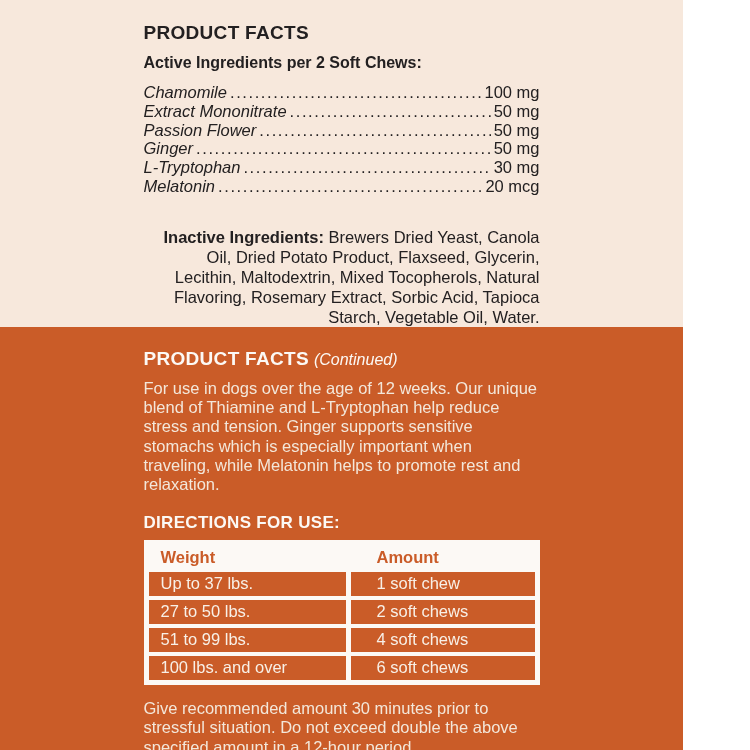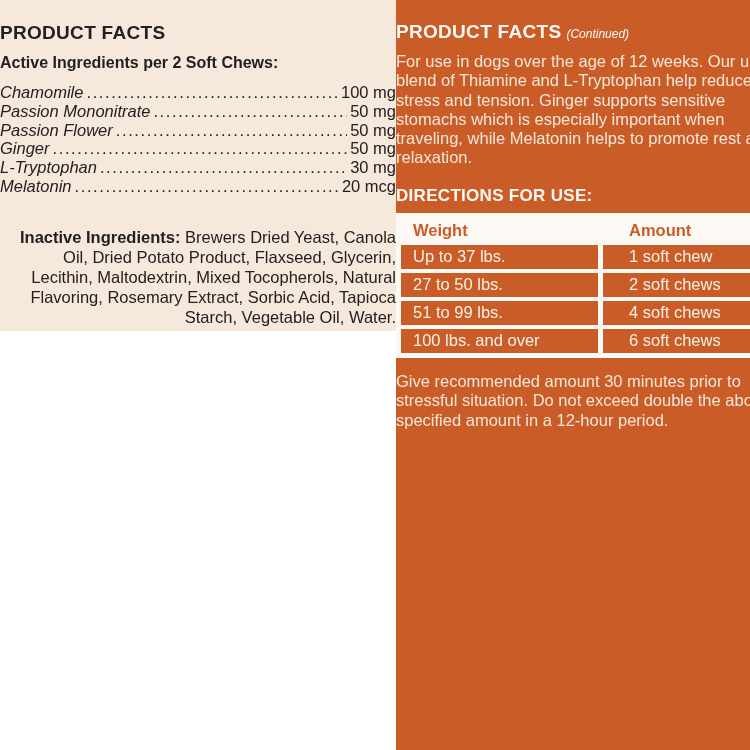--- a/index.html
+++ b/index.html
@@ -5,40 +5,40 @@
   :root{
     --cream:#f7e8dc;
     --orange:#ca5c28;
     --ink:#232021;
     --white:#fcf9f5;
     --soft-white:#f3e7da;
   }
   *{box-sizing:border-box;margin:0;padding:0;}
   html,body{width:750px;height:750px;overflow:hidden;}
   body{font-family:"Liberation Sans", sans-serif;-webkit-font-smoothing:antialiased;}
-  .page{width:683px;height:750px;display:flex;flex-direction:row;}
+  .page{width:683px;height:750px;display:flex;flex-direction:column;}
   .col{width:396px;margin:0 auto;}
 
   
   .section-top{height:331px;background:var(--cream);color:var(--ink);padding-top:22px;}
   .facts-title{font-size:19px;font-weight:bold;letter-spacing:.3px;color:var(--ink);}
   .active-sub{margin-top:10px;font-size:16px;font-weight:bold;}
   .ing-list{margin-top:11px;}
   .ing-row{display:flex;align-items:baseline;font-size:16.5px;line-height:18.8px;}
   .ing-name{flex:0 0 auto;white-space:nowrap;font-style:italic;}
   .dots{flex:1 1 auto;overflow:hidden;white-space:nowrap;margin:0 3px;}
   .dots::after{content:"....................................................................................................";letter-spacing:1.6px;font-size:16.5px;}
   .ing-amt{flex:0 0 auto;white-space:nowrap;}
   .inactive{margin-top:31px;font-size:16.5px;line-height:20px;text-align:right;}
   .inactive .b{font-weight:bold;}
 
   
   .section-bottom{flex:1;background:var(--orange);padding-top:21px;color:var(--soft-white);}
   .facts-title-w{font-size:19px;font-weight:bold;letter-spacing:.3px;color:var(--white);}
-  .continued{font-style:italic;font-weight:normal;font-size:12px;letter-spacing:0;margin-left:5px;}
+  .continued{font-style:italic;font-weight:normal;font-size:16px;letter-spacing:0;margin-left:5px;}
   .desc{margin-top:9px;font-size:16.5px;line-height:19.3px;color:var(--soft-white);}
   .directions-title{margin-top:18px;font-size:17px;font-weight:bold;letter-spacing:.3px;color:var(--white);}
   .dose-table{margin-top:7px;background:var(--white);padding:5px;display:grid;grid-template-columns:197px 1fr;gap:4px 5px;}
   .th{color:var(--orange);font-weight:bold;font-size:16.5px;padding:3px 0 1px 12px;background:transparent;}
   .th.c2{padding-left:26px;}
   .td{background:var(--orange);color:#f8f0e7;font-size:16.5px;height:24px;display:flex;align-items:center;padding-left:12px;}
   .td.c2{padding-left:26px;}
   .note{margin-top:14px;font-size:16.5px;line-height:19.5px;color:var(--soft-white);}
 </style>
 </head>
@@ -51,21 +51,21 @@
       <div class="facts-title">PRODUCT FACTS</div>
       <div class="active-sub">Active Ingredients per 2 Soft Chews:</div>
 
       <div class="ing-list">
         <div class="ing-row">
           <span class="ing-name">Chamomile</span>
           <span class="dots"></span>
           <span class="ing-amt">100 mg</span>
         </div>
         <div class="ing-row">
-          <span class="ing-name">Passion Mononitrate</span>
+          <span class="ing-name">Extract Mononitrate</span>
           <span class="dots"></span>
           <span class="ing-amt">50 mg</span>
         </div>
         <div class="ing-row">
           <span class="ing-name">Passion Flower</span>
           <span class="dots"></span>
           <span class="ing-amt">50 mg</span>
         </div>
         <div class="ing-row">
           <span class="ing-name">Ginger</span>

